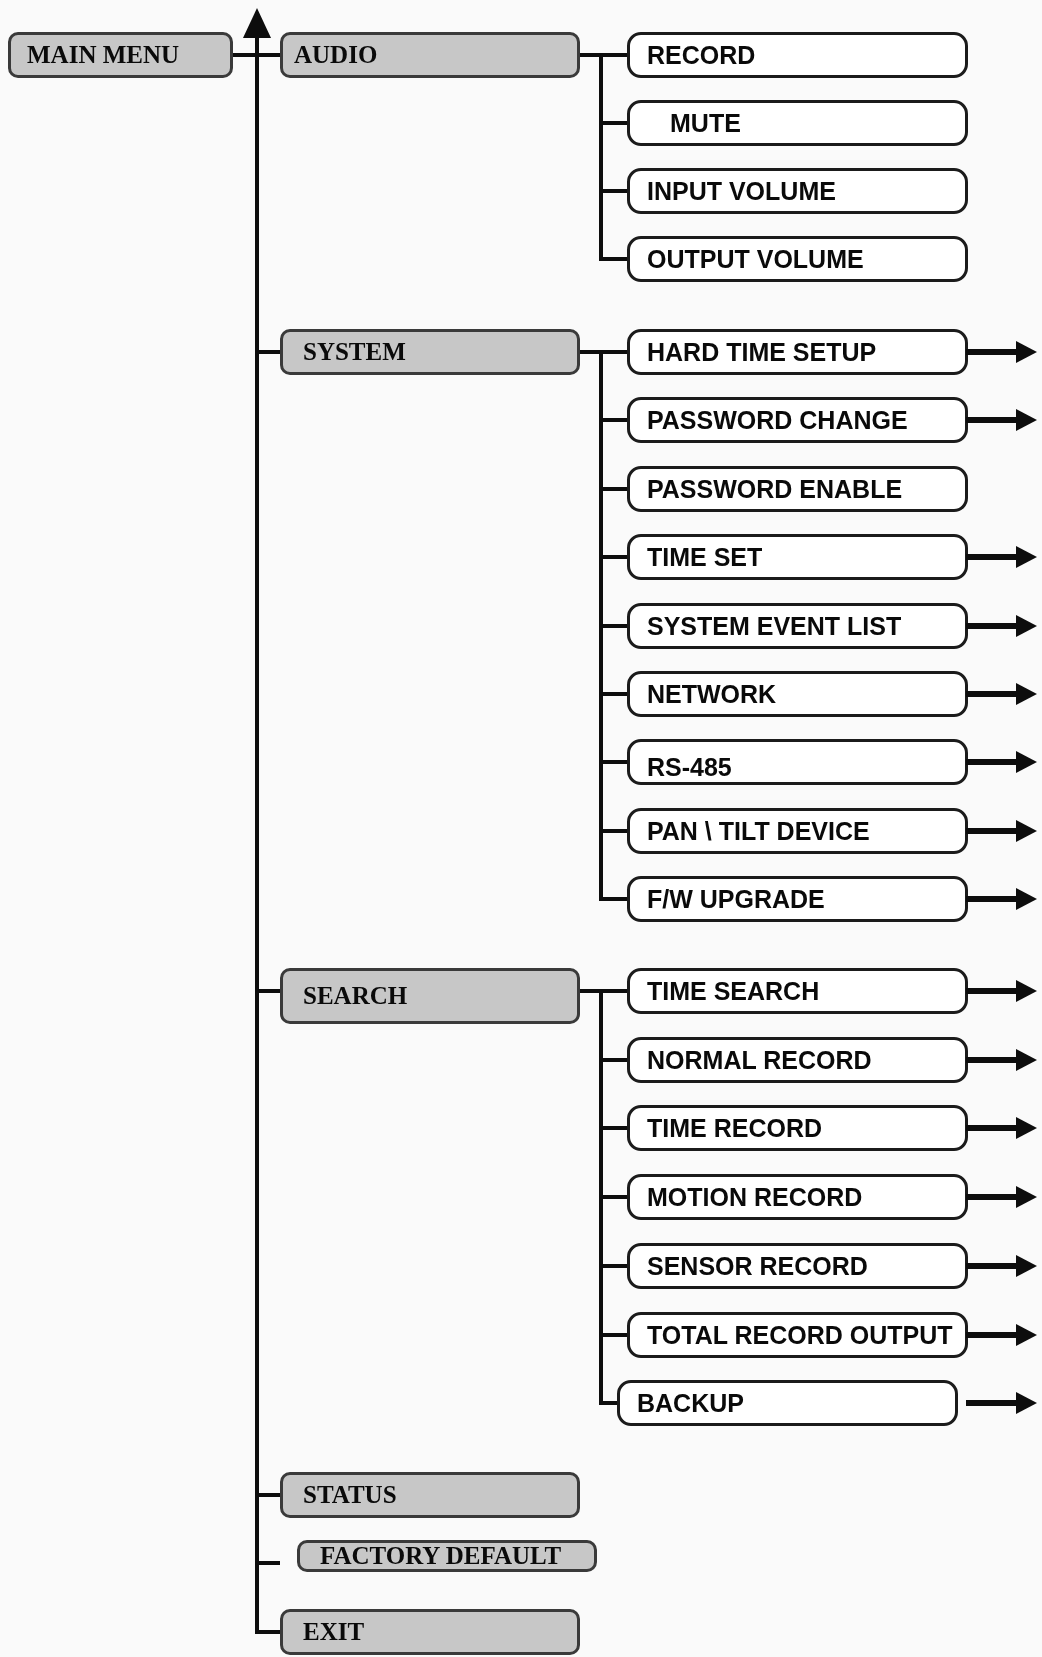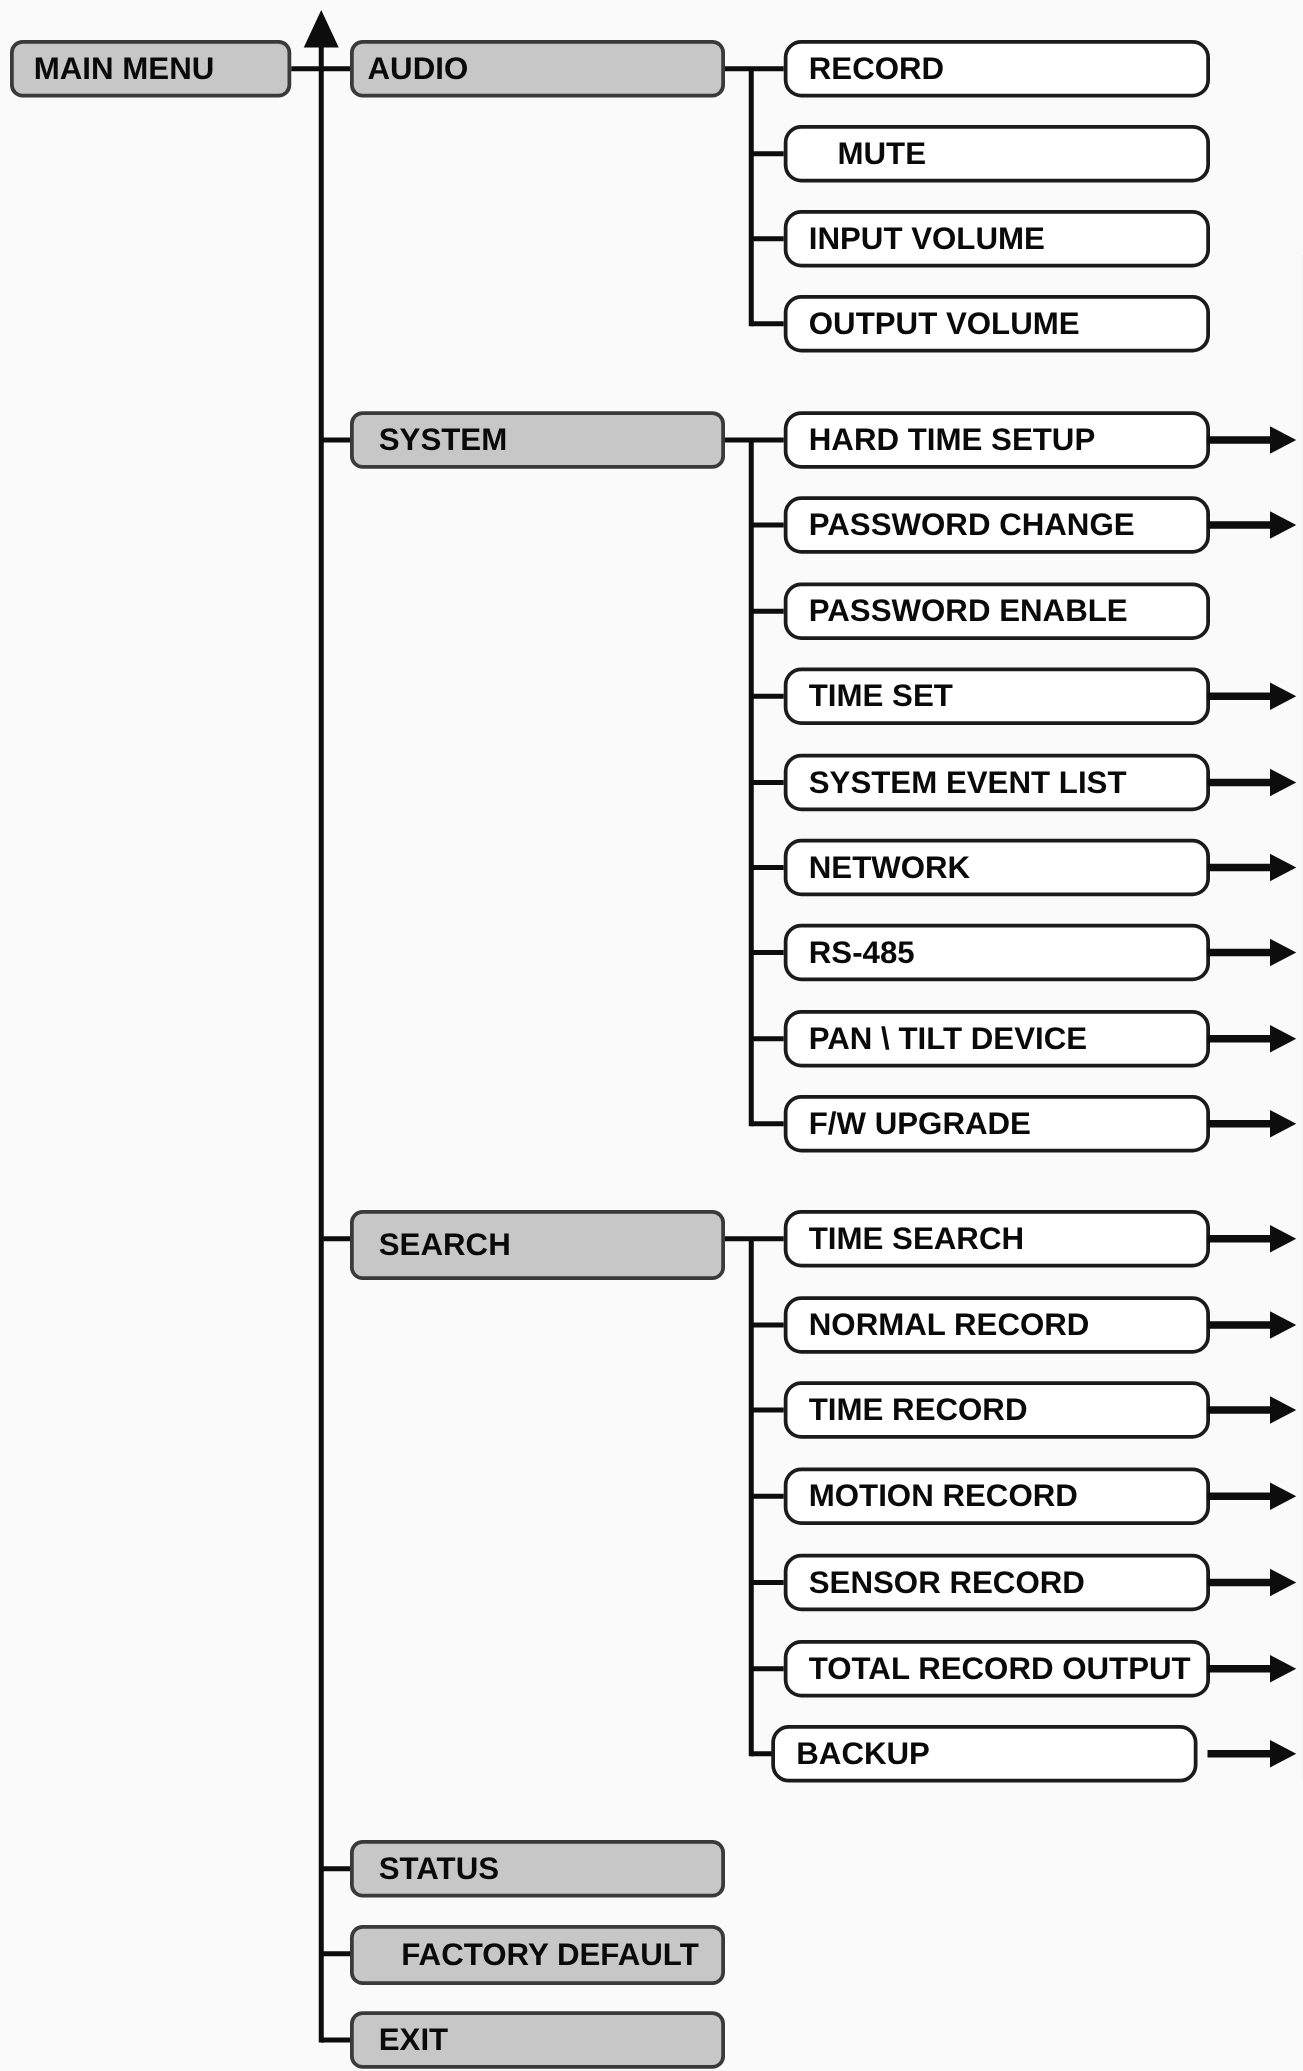--- a/index.html
+++ b/index.html
@@ -20,20 +20,21 @@
     font-size:25px;
     letter-spacing:0px;
     color:var(--text-color,#0a0a0a);
     white-space:nowrap;
   }
   .gray{
     background:var(--node-fill,#c7c7c7);
     border:3px solid var(--node-border,#3a3a3a);
     border-radius:10px;
     padding-left:20px;
+    font-family:Liberation Serif, serif;
   }
   .white{
     background:var(--leaf-fill,#ffffff);
     border:3px solid var(--leaf-border,#1b1b1b);
     border-radius:14px;
     padding-left:17px;
   }
   .hline,.vline{
     position:absolute;
     background:var(--line-color,#0d0d0d);
@@ -117,21 +118,21 @@
     </div>
     <div class="hline" style="left: 966px; top: 623px; width: 52px; height: 6px;"></div>
     <div class="arrowhead-right" style="left: 1016px; top: 615px;"></div>
     <div class="hline" style="left: 601px; top: 692px; width: 26px; height: 4px;"></div>
     <div class="box white" style="left: 627px; top: 671px; width: 341px; height: 46px;">
       <span>NETWORK</span>
     </div>
     <div class="hline" style="left: 966px; top: 691px; width: 52px; height: 6px;"></div>
     <div class="arrowhead-right" style="left: 1016px; top: 683px;"></div>
     <div class="hline" style="left: 601px; top: 760px; width: 26px; height: 4px;"></div>
-    <div class="box white" style="left: 627px; top: 739px; width: 341px; height: 46px;">
+    <div class="box white" style="left: 627px; top: 739px; width: 341px; height: 46px; align-items: flex-end;">
       <span>RS-485</span>
     </div>
     <div class="hline" style="left: 966px; top: 759px; width: 52px; height: 6px;"></div>
     <div class="arrowhead-right" style="left: 1016px; top: 751px;"></div>
     <div class="hline" style="left: 601px; top: 829px; width: 26px; height: 4px;"></div>
     <div class="box white" style="left: 627px; top: 808px; width: 341px; height: 46px;">
       <span>PAN \ TILT DEVICE</span>
     </div>
     <div class="hline" style="left: 966px; top: 828px; width: 52px; height: 6px;"></div>
     <div class="arrowhead-right" style="left: 1016px; top: 820px;"></div>
@@ -186,20 +187,20 @@
     <div class="box white" style="left: 617px; top: 1380px; width: 341px; height: 46px;">
       <span>BACKUP</span>
     </div>
     <div class="hline" style="left: 966px; top: 1400px; width: 52px; height: 6px;"></div>
     <div class="arrowhead-right" style="left: 1016px; top: 1392px;"></div>
     <div class="hline" style="left: 257px; top: 1493px; width: 23px; height: 4px;"></div>
     <div class="box gray" style="left: 280px; top: 1472px; width: 300px; height: 46px;">
       <span>STATUS</span>
     </div>
     <div class="hline" style="left: 257px; top: 1561px; width: 23px; height: 4px;"></div>
-    <div class="box gray" style="left: 280px; top: 1540px; width: 300px; height: 48px; justify-content: center;">
+    <div class="box gray" style="left: 297px; top: 1540px; width: 300px; height: 32px;">
       <span>FACTORY DEFAULT</span>
     </div>
     <div class="hline" style="left: 257px; top: 1630px; width: 23px; height: 4px;"></div>
     <div class="box gray" style="left: 280px; top: 1609px; width: 300px; height: 46px;">
       <span>EXIT</span>
     </div>
   </div>
 
 </body></html>

